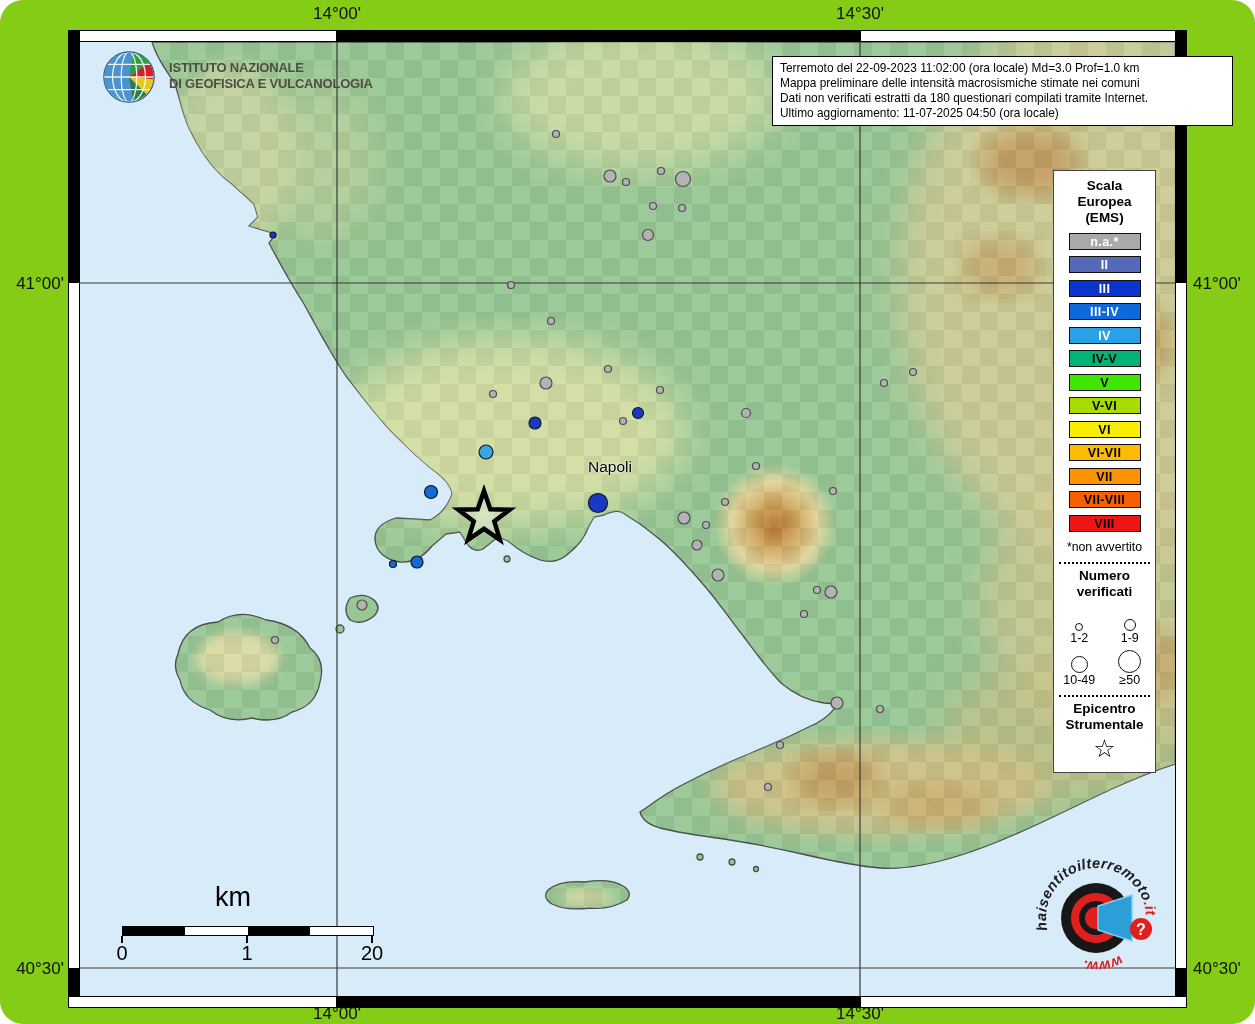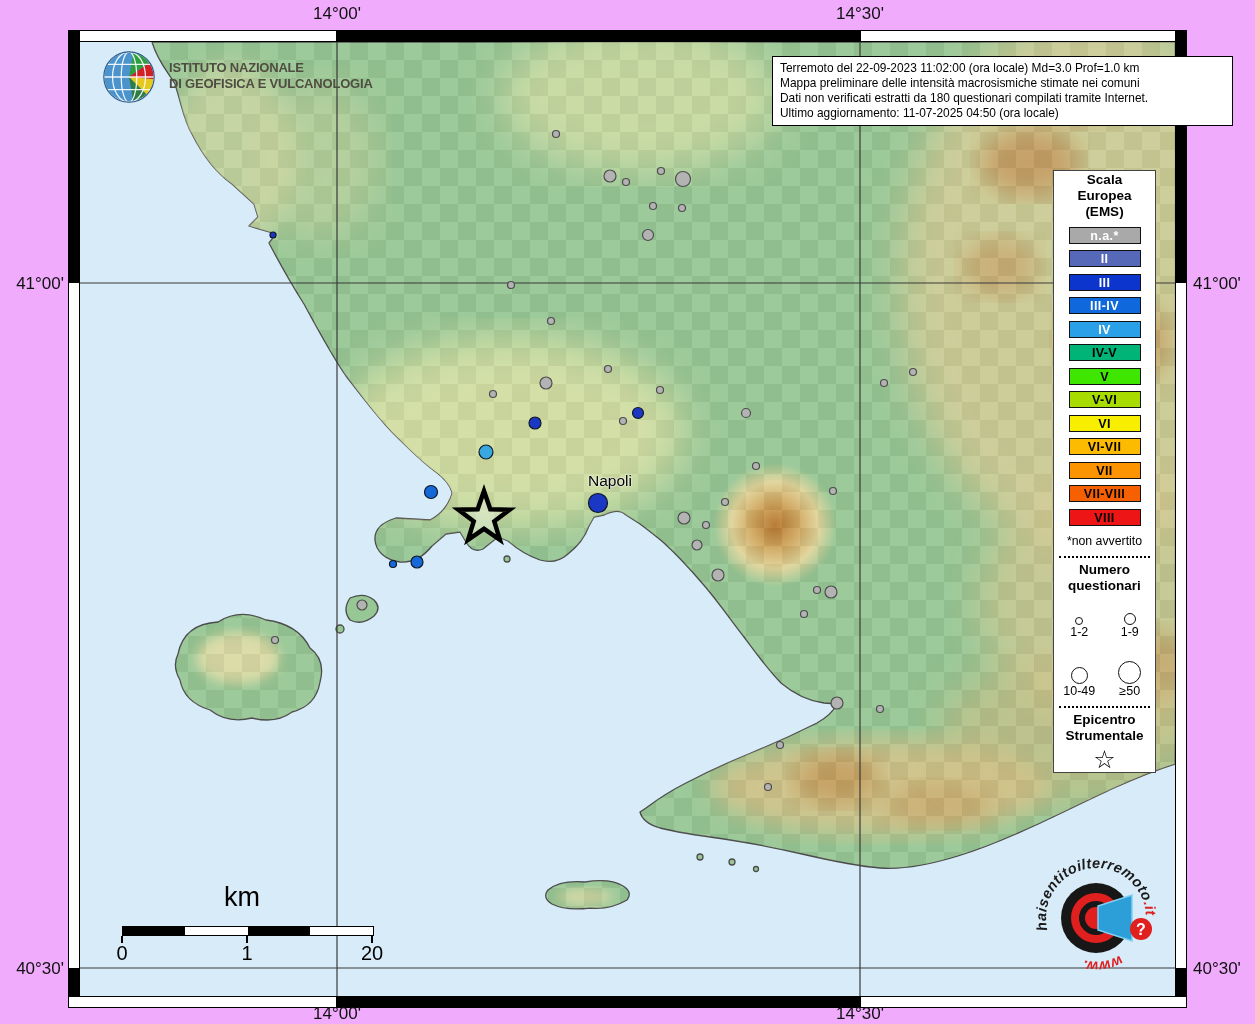--- a/index.html
+++ b/index.html
@@ -1,56 +1,56 @@
 <!DOCTYPE html>
 <html><head>
 <meta charset="utf-8">
 <style>
   html,body{margin:0;padding:0;background:#fff;}
-  #page{position:relative;width:1255px;height:1024px;background:#f0abfc;overflow:hidden;
-        font-family:"Liberation Sans","DejaVu Sans",sans-serif;color:#000;}
+  #page{position:relative;width:1255px;height:1024px;background:#84cc16;overflow:hidden;
+        font-family:"Liberation Sans","DejaVu Sans",sans-serif;color:#000;border-radius:23px;}
   
   #map-outer{position:absolute;left:68px;top:30px;width:1119px;height:978px;}
   .bar{position:absolute;border:1px solid #000;box-sizing:border-box;}
   .bar.w{background:#fff;} .bar.b{background:#000;}
   
   .coord{position:absolute;font-size:17px;color:#111;}
   .coord.cx{width:90px;text-align:center;}
   .coord.right-al{width:64px;text-align:right;}
   
   #title-box{position:absolute;left:772px;top:56px;width:461px;background:#fff;
              border:1.5px solid #000;box-sizing:border-box;padding:4px 7px;z-index:8;}
   #title-box div{font-size:11.9px;line-height:14.9px;white-space:nowrap;}
   
   #legend{position:absolute;left:1053px;top:170px;width:103px;height:603px;background:#fff;
           border:1px solid #444;box-sizing:border-box;z-index:8;overflow:hidden;text-align:center;}
   .leg-title{font-weight:bold;font-size:13.5px;line-height:16px;}
-  #legend .pad-top{padding-top:1px;}
+  #legend .pad-top{padding-top:7px;}
   .ems-box{width:72px;height:17px;margin:6.5px auto 0 auto;border:1px solid #111;
            font-weight:bold;font-size:12.5px;line-height:16px;box-sizing:border-box;letter-spacing:.4px;}
   .footnote{font-size:12.3px;margin:8px 0 8px 0;}
   .dotted{border:none;border-top:2px dotted #000;margin:3px 5px;}
-  .size-grid{display:grid;grid-template-columns:1fr 1fr;margin-top:5px;row-gap:18px;}
+  .size-grid{display:grid;grid-template-columns:1fr 1fr;margin-top:5px;row-gap:1px;}
   .size-cell .cir-holder{height:26px;display:flex;align-items:flex-end;justify-content:center;}
   .size-cell .cir{border:1.5px solid #111;border-radius:50%;background:#fff;box-sizing:border-box;}
   .size-cell .lbl{font-size:12.5px;line-height:15px;}
   .epi-star{font-size:25px;line-height:27px;margin-top:2px;}
   
   #ingv{position:absolute;left:98px;top:46px;display:flex;z-index:7;}
   #ingv .txt{margin-left:9px;padding-top:14px;color:#4f4c41;font-weight:bold;
              font-size:13px;line-height:15.5px;letter-spacing:-.2px;}
   
-  #km-label{position:absolute;left:117px;top:882px;width:250px;text-align:center;font-size:27px;z-index:6;}
+  #km-label{position:absolute;left:108px;top:882px;width:250px;text-align:center;font-size:27px;z-index:6;}
   #scalebar{position:absolute;left:122px;top:926px;width:250px;height:8px;border:1.5px solid #000;
             box-sizing:content-box;z-index:6;
             background:linear-gradient(90deg,#000 0 25%,#fff 25% 50%,#000 50% 75%,#fff 75% 100%);}
   .sb-tick{position:absolute;width:2px;height:7px;background:#000;top:936px;z-index:6;}
   .sb-num{position:absolute;top:942px;width:60px;text-align:center;font-size:20px;z-index:6;}
   
-  #napoli{position:absolute;left:570px;top:472px;width:80px;text-align:center;font-size:15.5px;
+  #napoli{position:absolute;left:570px;top:458px;width:80px;text-align:center;font-size:15.5px;
           z-index:5;text-shadow:0 0 2px #fff,0 0 2px #fff;}
   #map-svg{position:absolute;left:12px;top:12px;}
   #watermark{position:absolute;left:1028px;top:850px;z-index:7;}
 </style>
 </head>
 <body>
 
 <div id="page">
 
   <div id="map-outer">
@@ -266,21 +266,21 @@
         <div class="ems-box" style="background: rgb(168, 220, 0); color: rgb(0, 0, 0);">V-VI</div>
         <div class="ems-box" style="background: rgb(248, 239, 0); color: rgb(0, 0, 0); text-align: center;">VI</div>
         <div class="ems-box" style="background: rgb(252, 186, 0); color: rgb(0, 0, 0);">VI-VII</div>
         <div class="ems-box" style="background: rgb(251, 148, 0); color: rgb(0, 0, 0);">VII</div>
         <div class="ems-box" style="background: rgb(246, 96, 0); color: rgb(0, 0, 0);">VII-VIII</div>
         <div class="ems-box" style="background: rgb(237, 21, 21); color: rgb(0, 0, 0);">VIII</div>
       </div>
     <div class="footnote">*non avvertito</div>
     <hr class="dotted">
     <div class="leg-title" style="margin-top:4px;">Numero</div>
-    <div class="leg-title">questionari</div>
+    <div class="leg-title">verificati</div>
     <div id="size-grid" class="size-grid">
         <div class="size-cell">
           <div class="cir-holder">
             <div class="cir" style="width: 8px; height: 8px;"></div>
           </div>
           <div class="lbl">1-2</div>
         </div>
         <div class="size-cell">
           <div class="cir-holder">
             <div class="cir" style="width: 12px; height: 12px;"></div>

